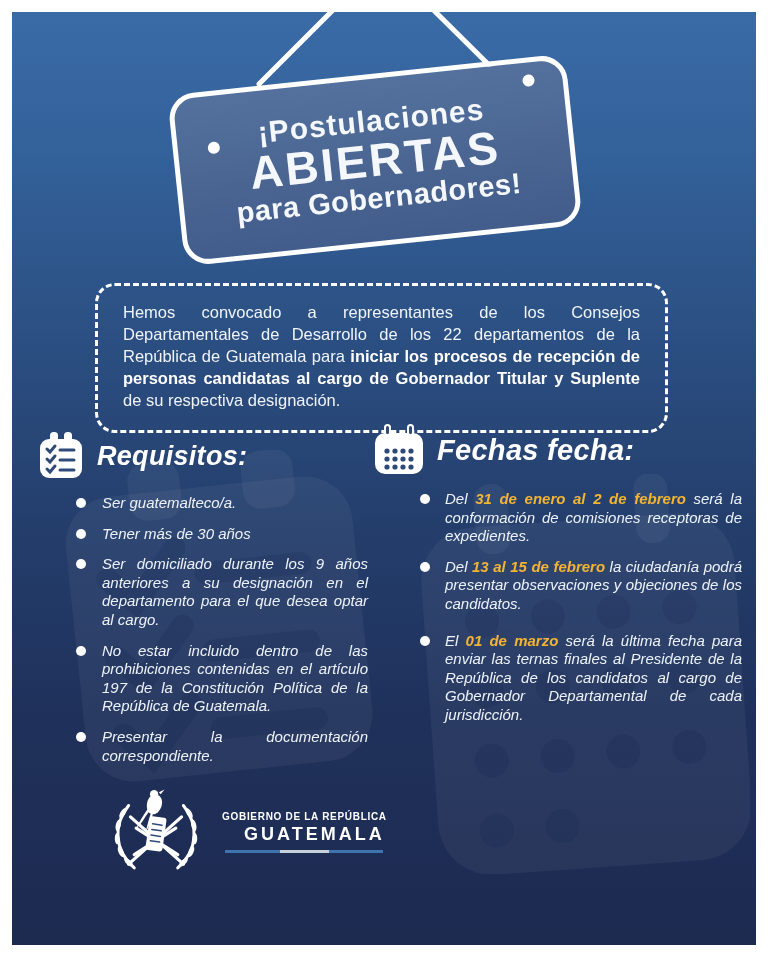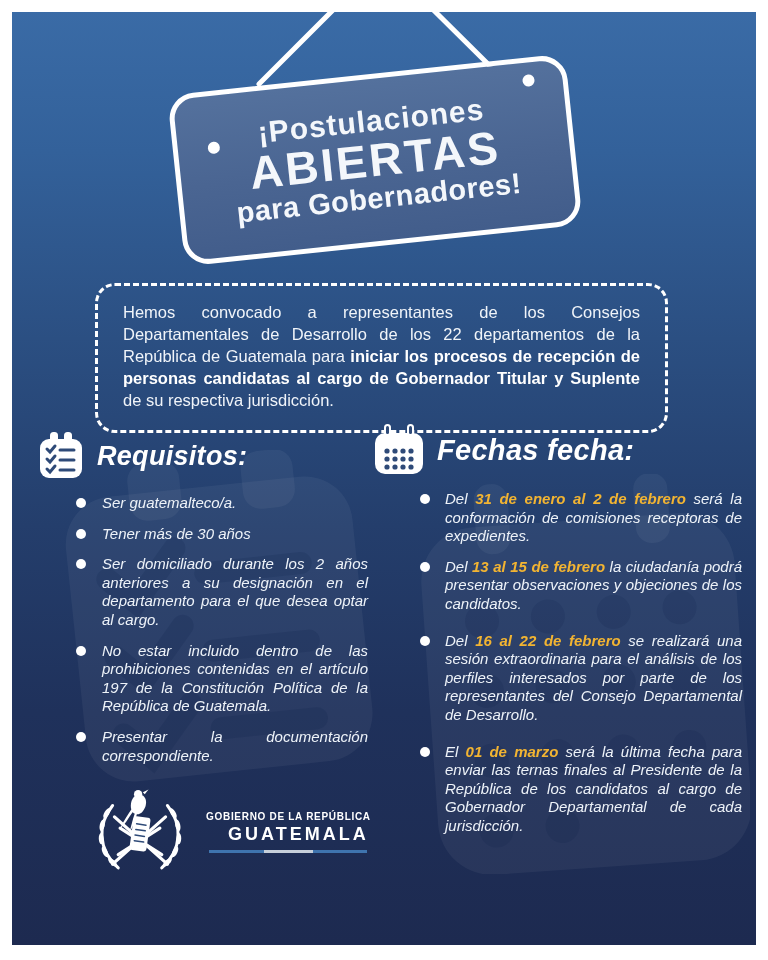--- a/index.html
+++ b/index.html
@@ -55,21 +55,21 @@
   .col-left  ul.list { margin-left:38px; width:292px; }
   .col-right ul.list { margin-left:46px; width:322px; }
   ul.list li { position:relative; margin-bottom:12px; }
   .col-left  ul.list li { padding-left:26px; }
   .col-right ul.list li { padding-left:25px; }
   .dot { position:absolute; left:0; top:4px; width:10px; height:10px; border-radius:50%; background:#ffffff; }
   .txt { display:block; font-size:15px; line-height:1.24; text-align:justify; color:#eef3f9; }
   .hl  { color:#f2b432; font-weight:700; }
 
   
-  .footer { position:absolute; left:76px; top:772px; z-index:2; display:flex; align-items:center; gap:14px; }
+  .footer { position:absolute; left:92px; top:772px; z-index:2; display:flex; align-items:center; gap:14px; }
   .gov-text { display:flex; flex-direction:column; align-items:center; }
   .gov-l1 { font-size:10px; font-weight:700; letter-spacing:0.7px; color:#ffffff; white-space:nowrap; }
   .gov-l2 { font-size:18px; font-weight:800; letter-spacing:3px; color:#ffffff; margin-top:2px; white-space:nowrap;margin-left:20px; }
   .gov-bar { display:flex; width:158px; height:3px; margin-top:5px; }
   .gov-bar .b1 { flex:1; background:#3f74ae; }
   .gov-bar .b2 { flex:0.9; background:#c6cfda; }
   .gov-bar .b3 { flex:1; background:#3f74ae; }
 </style>
 </head>
 <body>
@@ -83,21 +83,21 @@
 
   <div class="sign">
     <span class="screw left"></span>
     <span class="screw right"></span>
     <div class="sign-l1">¡Postulaciones</div>
     <div class="sign-l2">ABIERTAS</div>
     <div class="sign-l3">para Gobernadores!</div>
   </div>
 
   <div class="intro">
-    <span>Hemos convocado a representantes de los Consejos Departamentales de Desarrollo de los 22 departamentos de la República de Guatemala para </span><b>iniciar los procesos de recepción de personas candidatas al cargo de Gobernador Titular y Suplente</b><span> de su respectiva jurisdicción.</span>
+    <span>Hemos convocado a representantes de los Consejos Departamentales de Desarrollo de los 22 departamentos de la República de Guatemala para </span><b>iniciar los procesos de recepción de personas candidatas al cargo de Gobernador Titular y Suplente</b><span> de su respectiva designación.</span>
   </div>
 
   <svg class="wm" style="left:48px; top:438px;" width="316" height="336" viewBox="0 0 316 336">
     <g transform="rotate(-6 158 168)">
       <rect x="14" y="36" width="288" height="286" rx="48" fill="rgba(255,255,255,0.09)"></rect>
       <rect x="82" y="6" width="52" height="58" rx="18" fill="rgba(255,255,255,0.09)"></rect>
       <rect x="196" y="6" width="52" height="58" rx="18" fill="rgba(255,255,255,0.09)"></rect>
       <g stroke="rgba(18,36,74,0.28)" stroke-width="22" stroke-linecap="round" fill="none">
         <path d="M52 118 l26 26 l44 -50"></path>
           <path d="M150 122 h96"></path>
@@ -154,21 +154,21 @@
       <li>
           <span class="dot"></span>
           <span class="txt">Ser guatemalteco/a.</span>
         </li>
       <li>
           <span class="dot"></span>
           <span class="txt">Tener más de 30 años</span>
         </li>
       <li>
           <span class="dot"></span>
-          <span class="txt">Ser domiciliado durante los 2 años anteriores a su designación en el departamento para el que desea optar al cargo.</span>
+          <span class="txt">Ser domiciliado durante los 9 años anteriores a su designación en el departamento para el que desea optar al cargo.</span>
         </li>
       <li>
           <span class="dot"></span>
           <span class="txt">No estar incluido dentro de las prohibiciones contenidas en el artículo 197 de la Constitución Política de la República de Guatemala.</span>
         </li>
       <li>
           <span class="dot"></span>
           <span class="txt">Presentar la documentación correspondiente.</span>
         </li>
     </ul>
@@ -203,24 +203,20 @@
       <li>
           <span class="dot"></span>
         <span class="txt"><span>Del </span><span class="hl">31 de enero al 2 de febrero</span><span> será la conformación de comisiones receptoras de expedientes.</span></span>
         </li>
       <li>
           <span class="dot"></span>
         <span class="txt"><span>Del </span><span class="hl">13 al 15 de febrero</span><span> la ciudadanía podrá presentar observaciones y objeciones de los candidatos.</span></span>
         </li>
       <li style="margin-top:18px;">
           <span class="dot"></span>
-        <span class="txt"><span>Del </span><span class="hl">16 al 22 de febrero</span><span> se realizará una sesión extraordinaria para el análisis de los perfiles interesados por parte de los representantes del Consejo Departamental de Desarrollo.</span></span>
-        </li>
-      <li style="margin-top:18px;">
-          <span class="dot"></span>
         <span class="txt"><span>El </span><span class="hl">01 de marzo</span><span> será la última fecha para enviar las ternas finales al Presidente de la República de los candidatos al cargo de Gobernador Departamental de cada jurisdicción.</span></span>
         </li>
     </ul>
   </div>
 
   <div class="footer">
     <svg width="104" height="96" viewBox="0 0 110 100">
 
       <g stroke="#ffffff" stroke-width="3.2" fill="none" stroke-linecap="round">
         <path d="M26 22 C10 42 10 68 32 88"></path>

